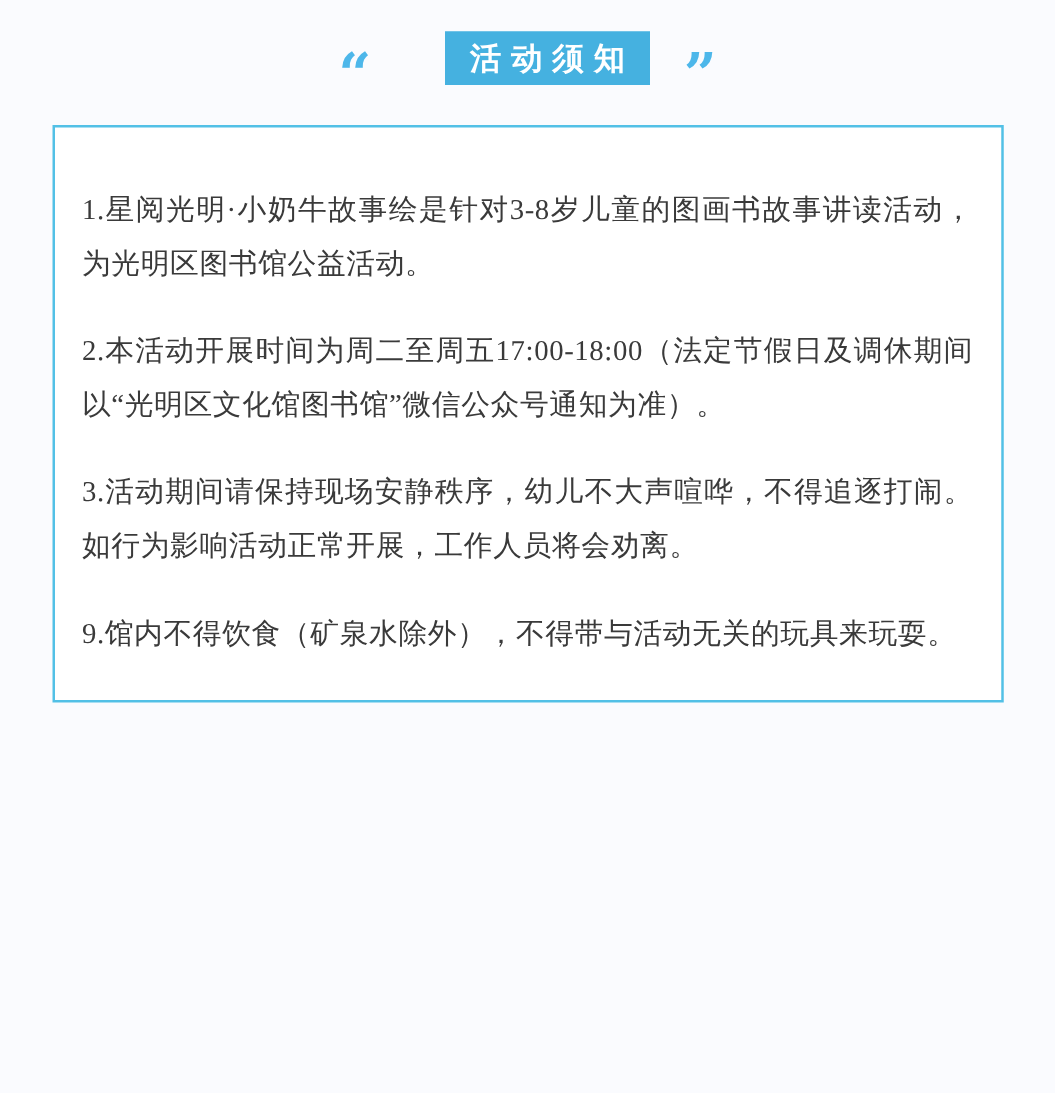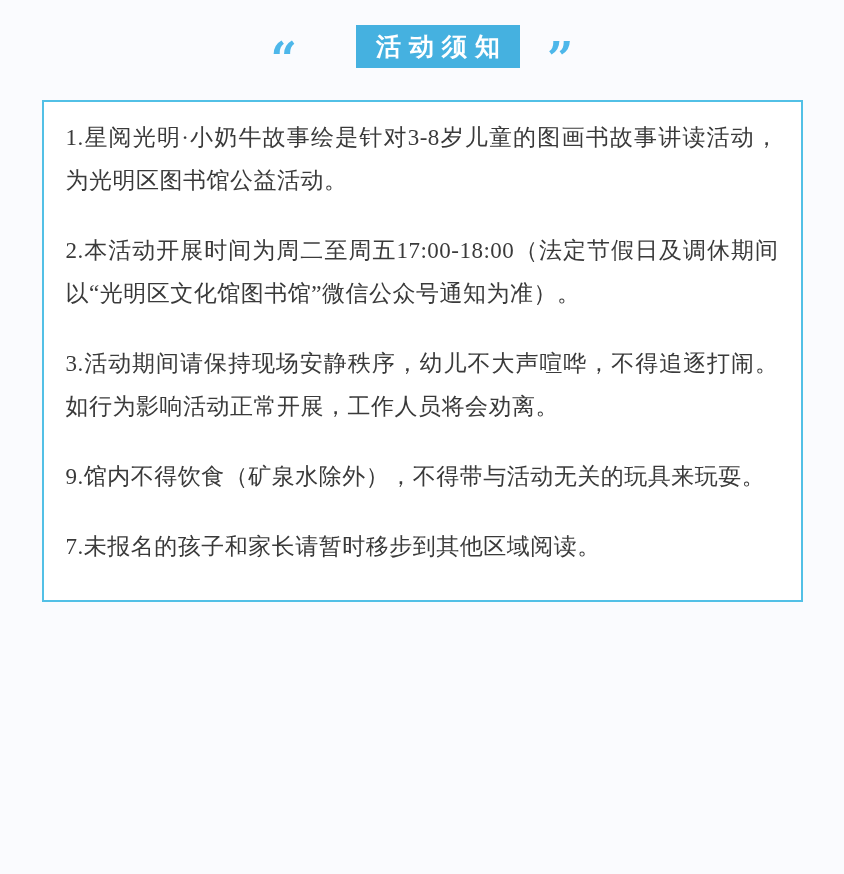--- a/index.html
+++ b/index.html
@@ -48,21 +48,21 @@
     color: #ffffff;
     letter-spacing: 8px;
     margin-right: -8px; 
     white-space: nowrap;
   }
   .notice-box {
     width: 761px;
     margin: 32px auto 0 auto;
     background: #ffffff;
     border: 2px solid #52c0e6;
-    padding: 14px 22px 32px 22px;
+    padding: 44px 22px 32px 22px;
   }
   .notice-item {
     font-size: 23px;
     line-height: 43px;
     letter-spacing: 0.5px;
     color: #3a3a3a;
     margin: 0 0 27px 0;
     text-align: justify;
   }
   .notice-item:last-child {
@@ -80,16 +80,15 @@
       <span class="badge-label">活动须知</span>
     </div>
     <span class="quote">”</span>
   </div>
 
   <div class="notice-box">
     <p class="notice-item">1.星阅光明·小奶牛故事绘是针对3-8岁儿童的图画书故事讲读活动，为光明区图书馆公益活动。</p>
     <p class="notice-item">2.本活动开展时间为周二至周五17:00-18:00（法定节假日及调休期间以“光明区文化馆图书馆”微信公众号通知为准）。</p>
     <p class="notice-item">3.活动期间请保持现场安静秩序，幼儿不大声喧哗，不得追逐打闹。如行为影响活动正常开展，工作人员将会劝离。</p>
     <p class="notice-item">9.馆内不得饮食（矿泉水除外），不得带与活动无关的玩具来玩耍。</p>
-    <p class="notice-item">7.未报名的孩子和家长请暂时移步到其他区域阅读。</p>
   </div>
 
 </div>
 
 </body></html>

